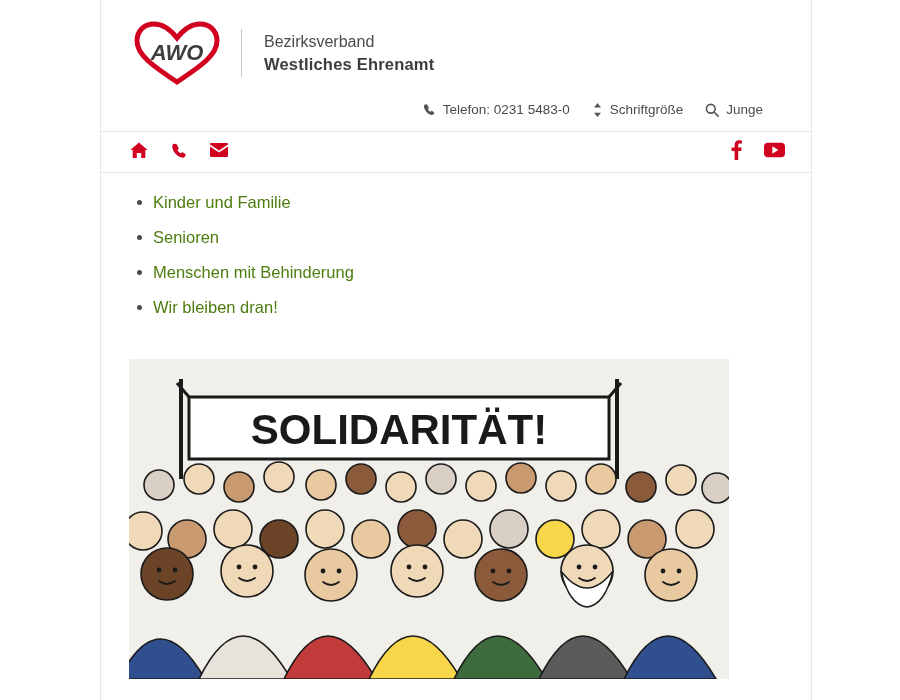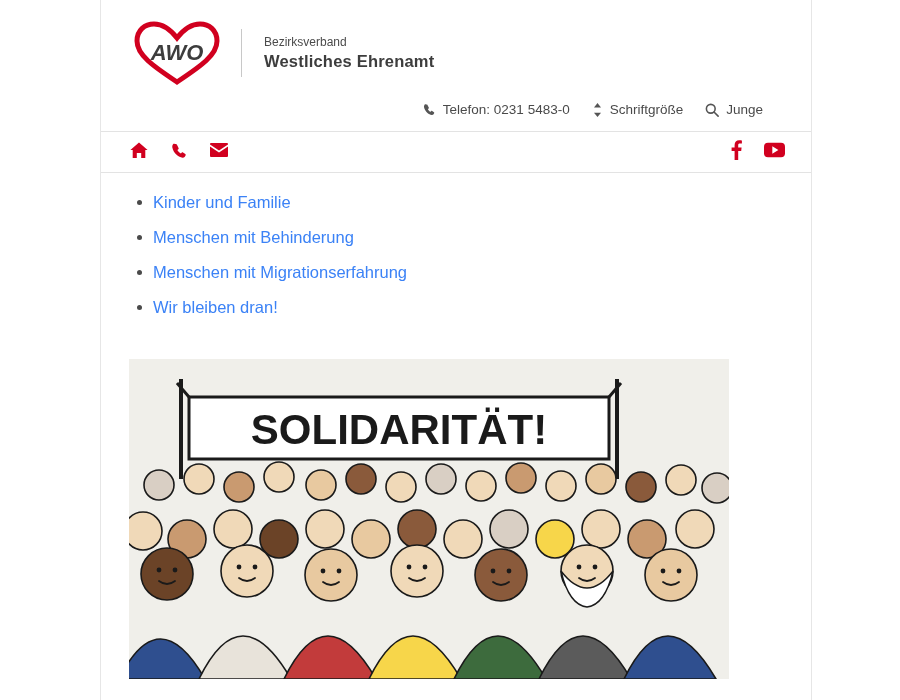--- a/index.html
+++ b/index.html
@@ -58,21 +58,21 @@
     height: 48px;
     background: #c8c8c8;
     margin: 0 22px 0 18px;
     flex: 0 0 auto;
   }
 
   .brand-text {
     line-height: 1.35;
   }
   .brand-line1 {
-    font-size: 12px;
+    font-size: 16px;
     color: #4b4b4b;
     font-weight: 400;
   }
   .brand-line2 {
     font-size: 16.5px;
     color: #3d3d3d;
     font-weight: 700;
     letter-spacing: 0.2px;
   }
 
@@ -153,21 +153,21 @@
     content: "";
     position: absolute;
     left: 10px;
     top: 9px;
     width: 5px;
     height: 5px;
     border-radius: 50%;
     background: #4a4a4a;
   }
   ul.linklist a {
-    color: #3b82f6;
+    color: #4d7c0f;
     text-decoration: none;
     font-size: 16.5px;
   }
 
   
   .illu-wrap {
     margin: 40px 0 0 0;
     padding-left: 2px;
   }
   .illu {
@@ -277,22 +277,22 @@
               <path d="M8.3 4.3 L14.4 8 L8.3 11.7 Z" fill="#ffffff"></path>
             </svg>
           </span>
         </div>
       </div>
     </div>
 
     <div class="main">
       <ul class="linklist">
         <li><a href="#">Kinder und Familie</a></li>
+        <li><a href="#">Senioren</a></li>
         <li><a href="#">Menschen mit Behinderung</a></li>
-        <li><a href="#">Menschen mit Migrationserfahrung</a></li>
         <li><a href="#">Wir bleiben dran!</a></li>
       </ul>
 
       <div class="illu-wrap">
         <div class="illu">
           <svg width="600" height="320" viewBox="0 0 600 320" xmlns="http://www.w3.org/2000/svg">
             <rect x="0" y="0" width="600" height="320" fill="#f0efea"></rect>
 
             <g>
               <rect x="60" y="38" width="420" height="62" fill="#ffffff" stroke="#1a1a1a" stroke-width="3"></rect>

